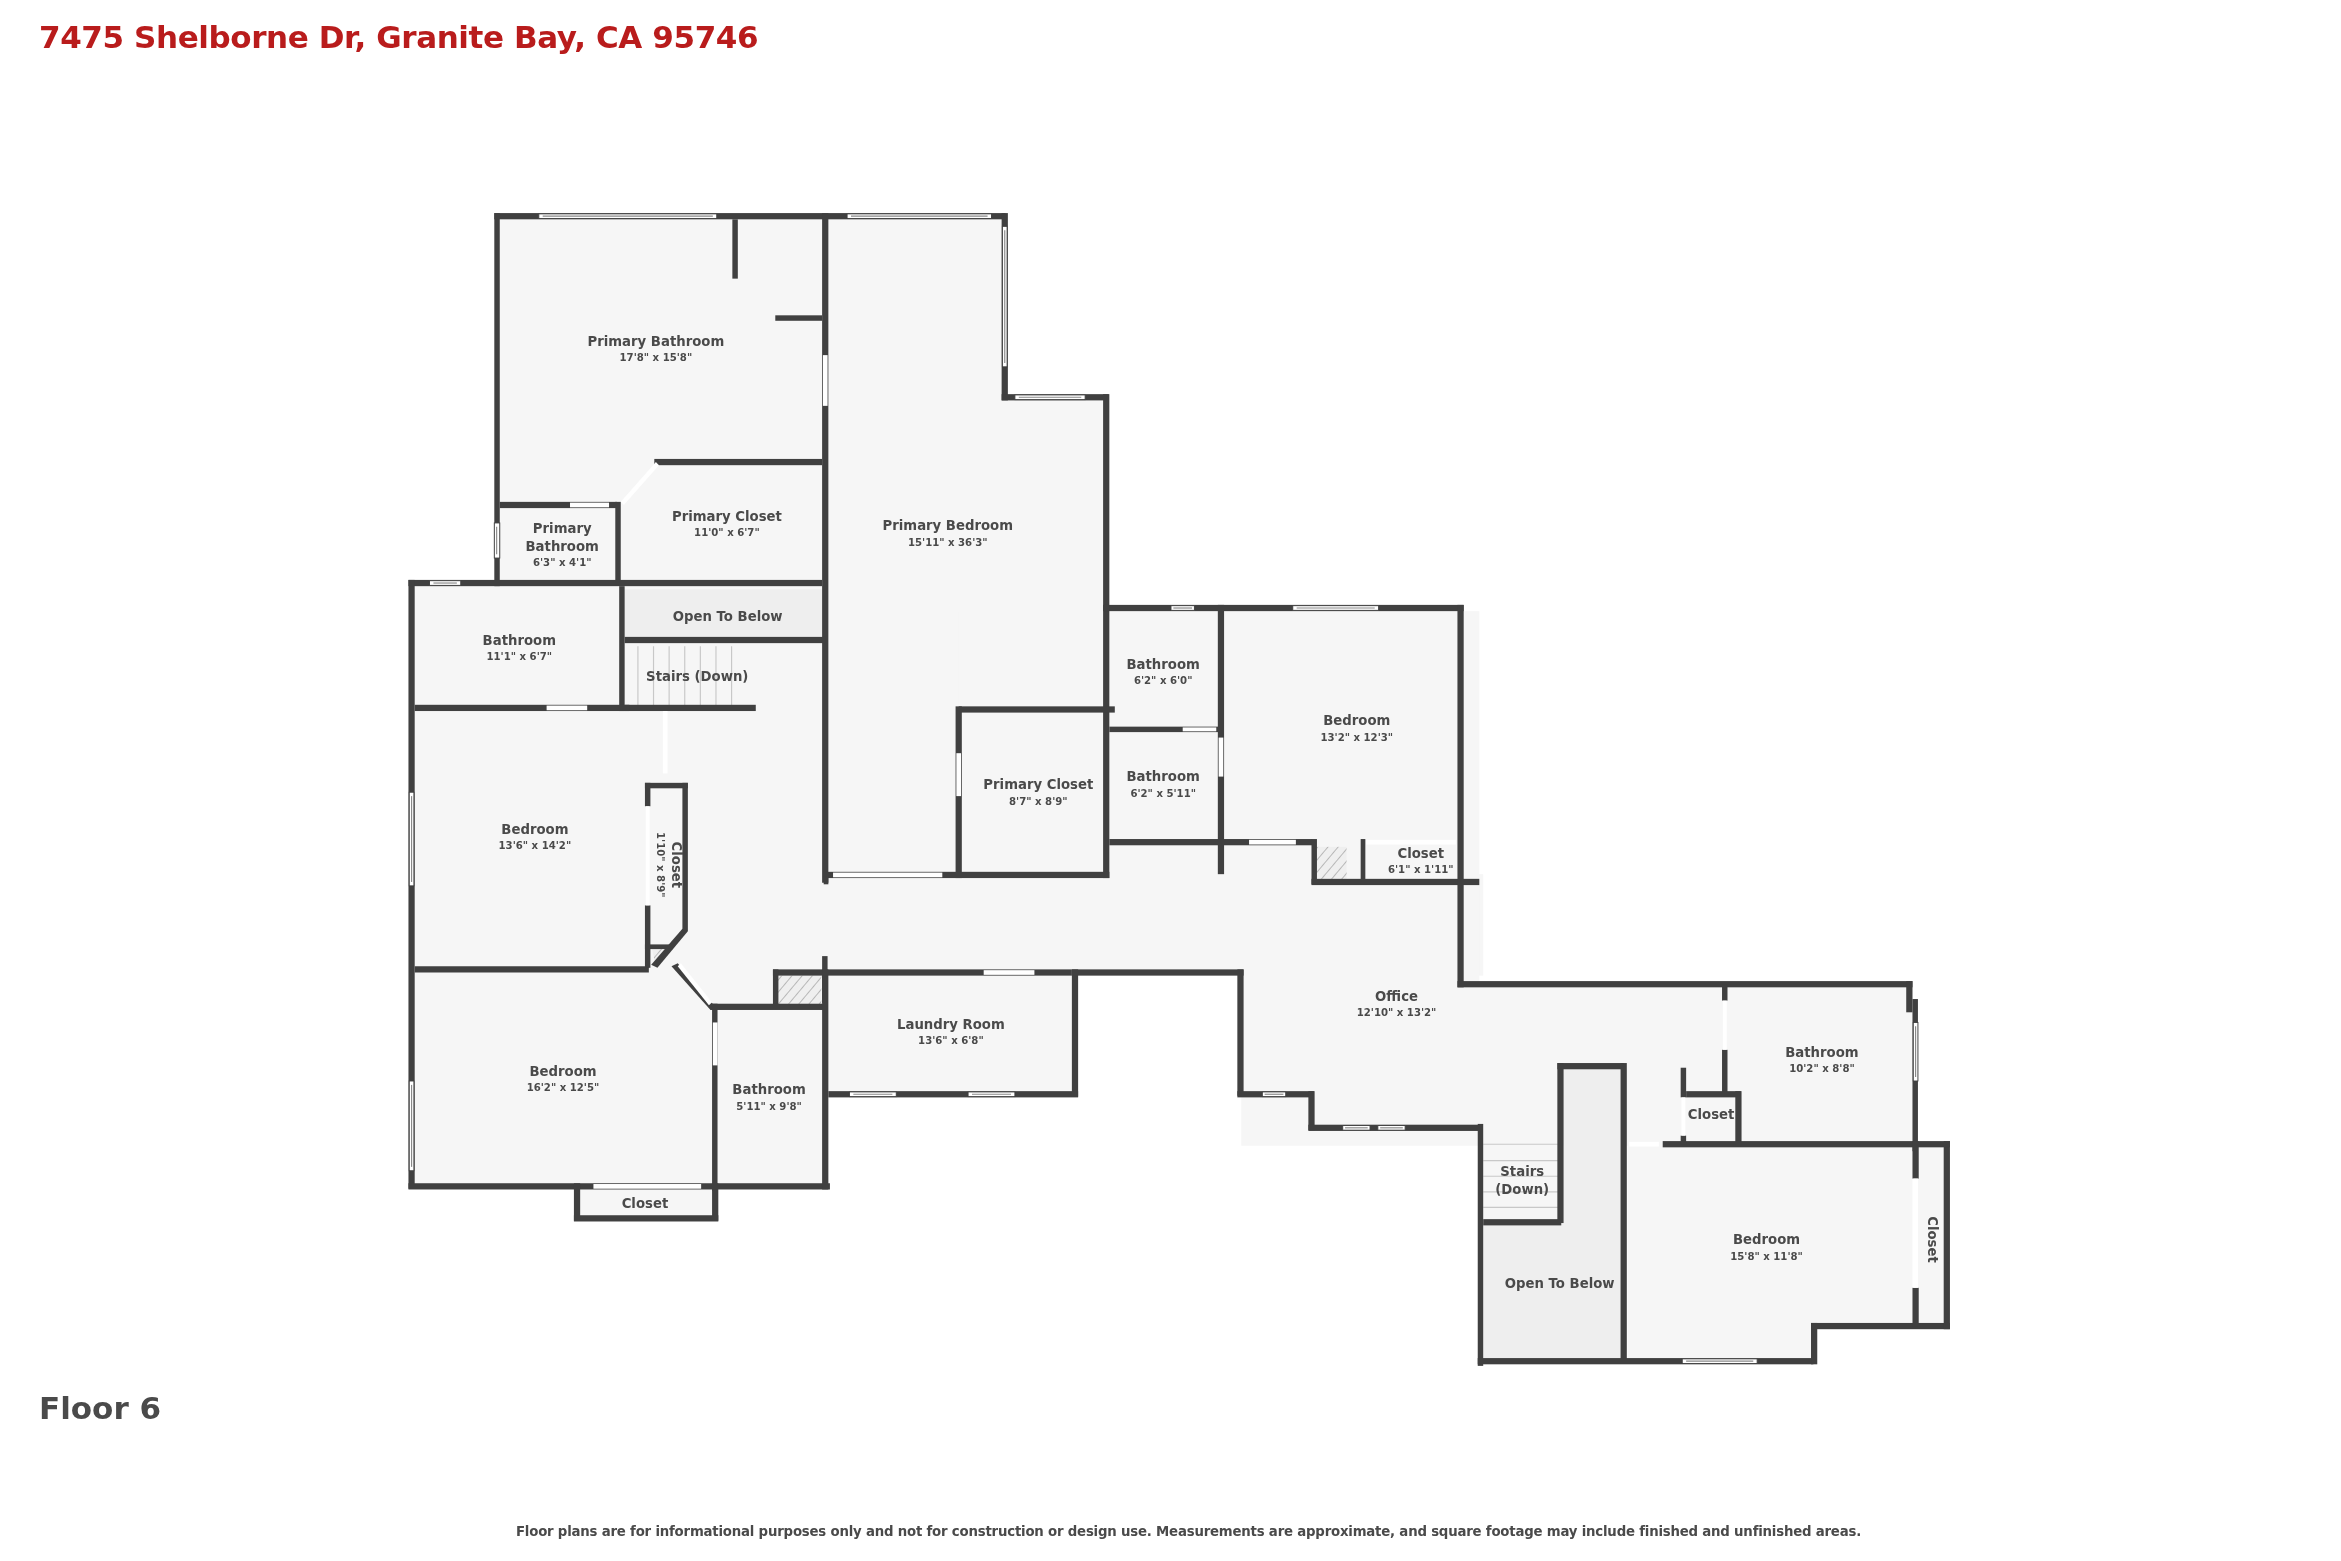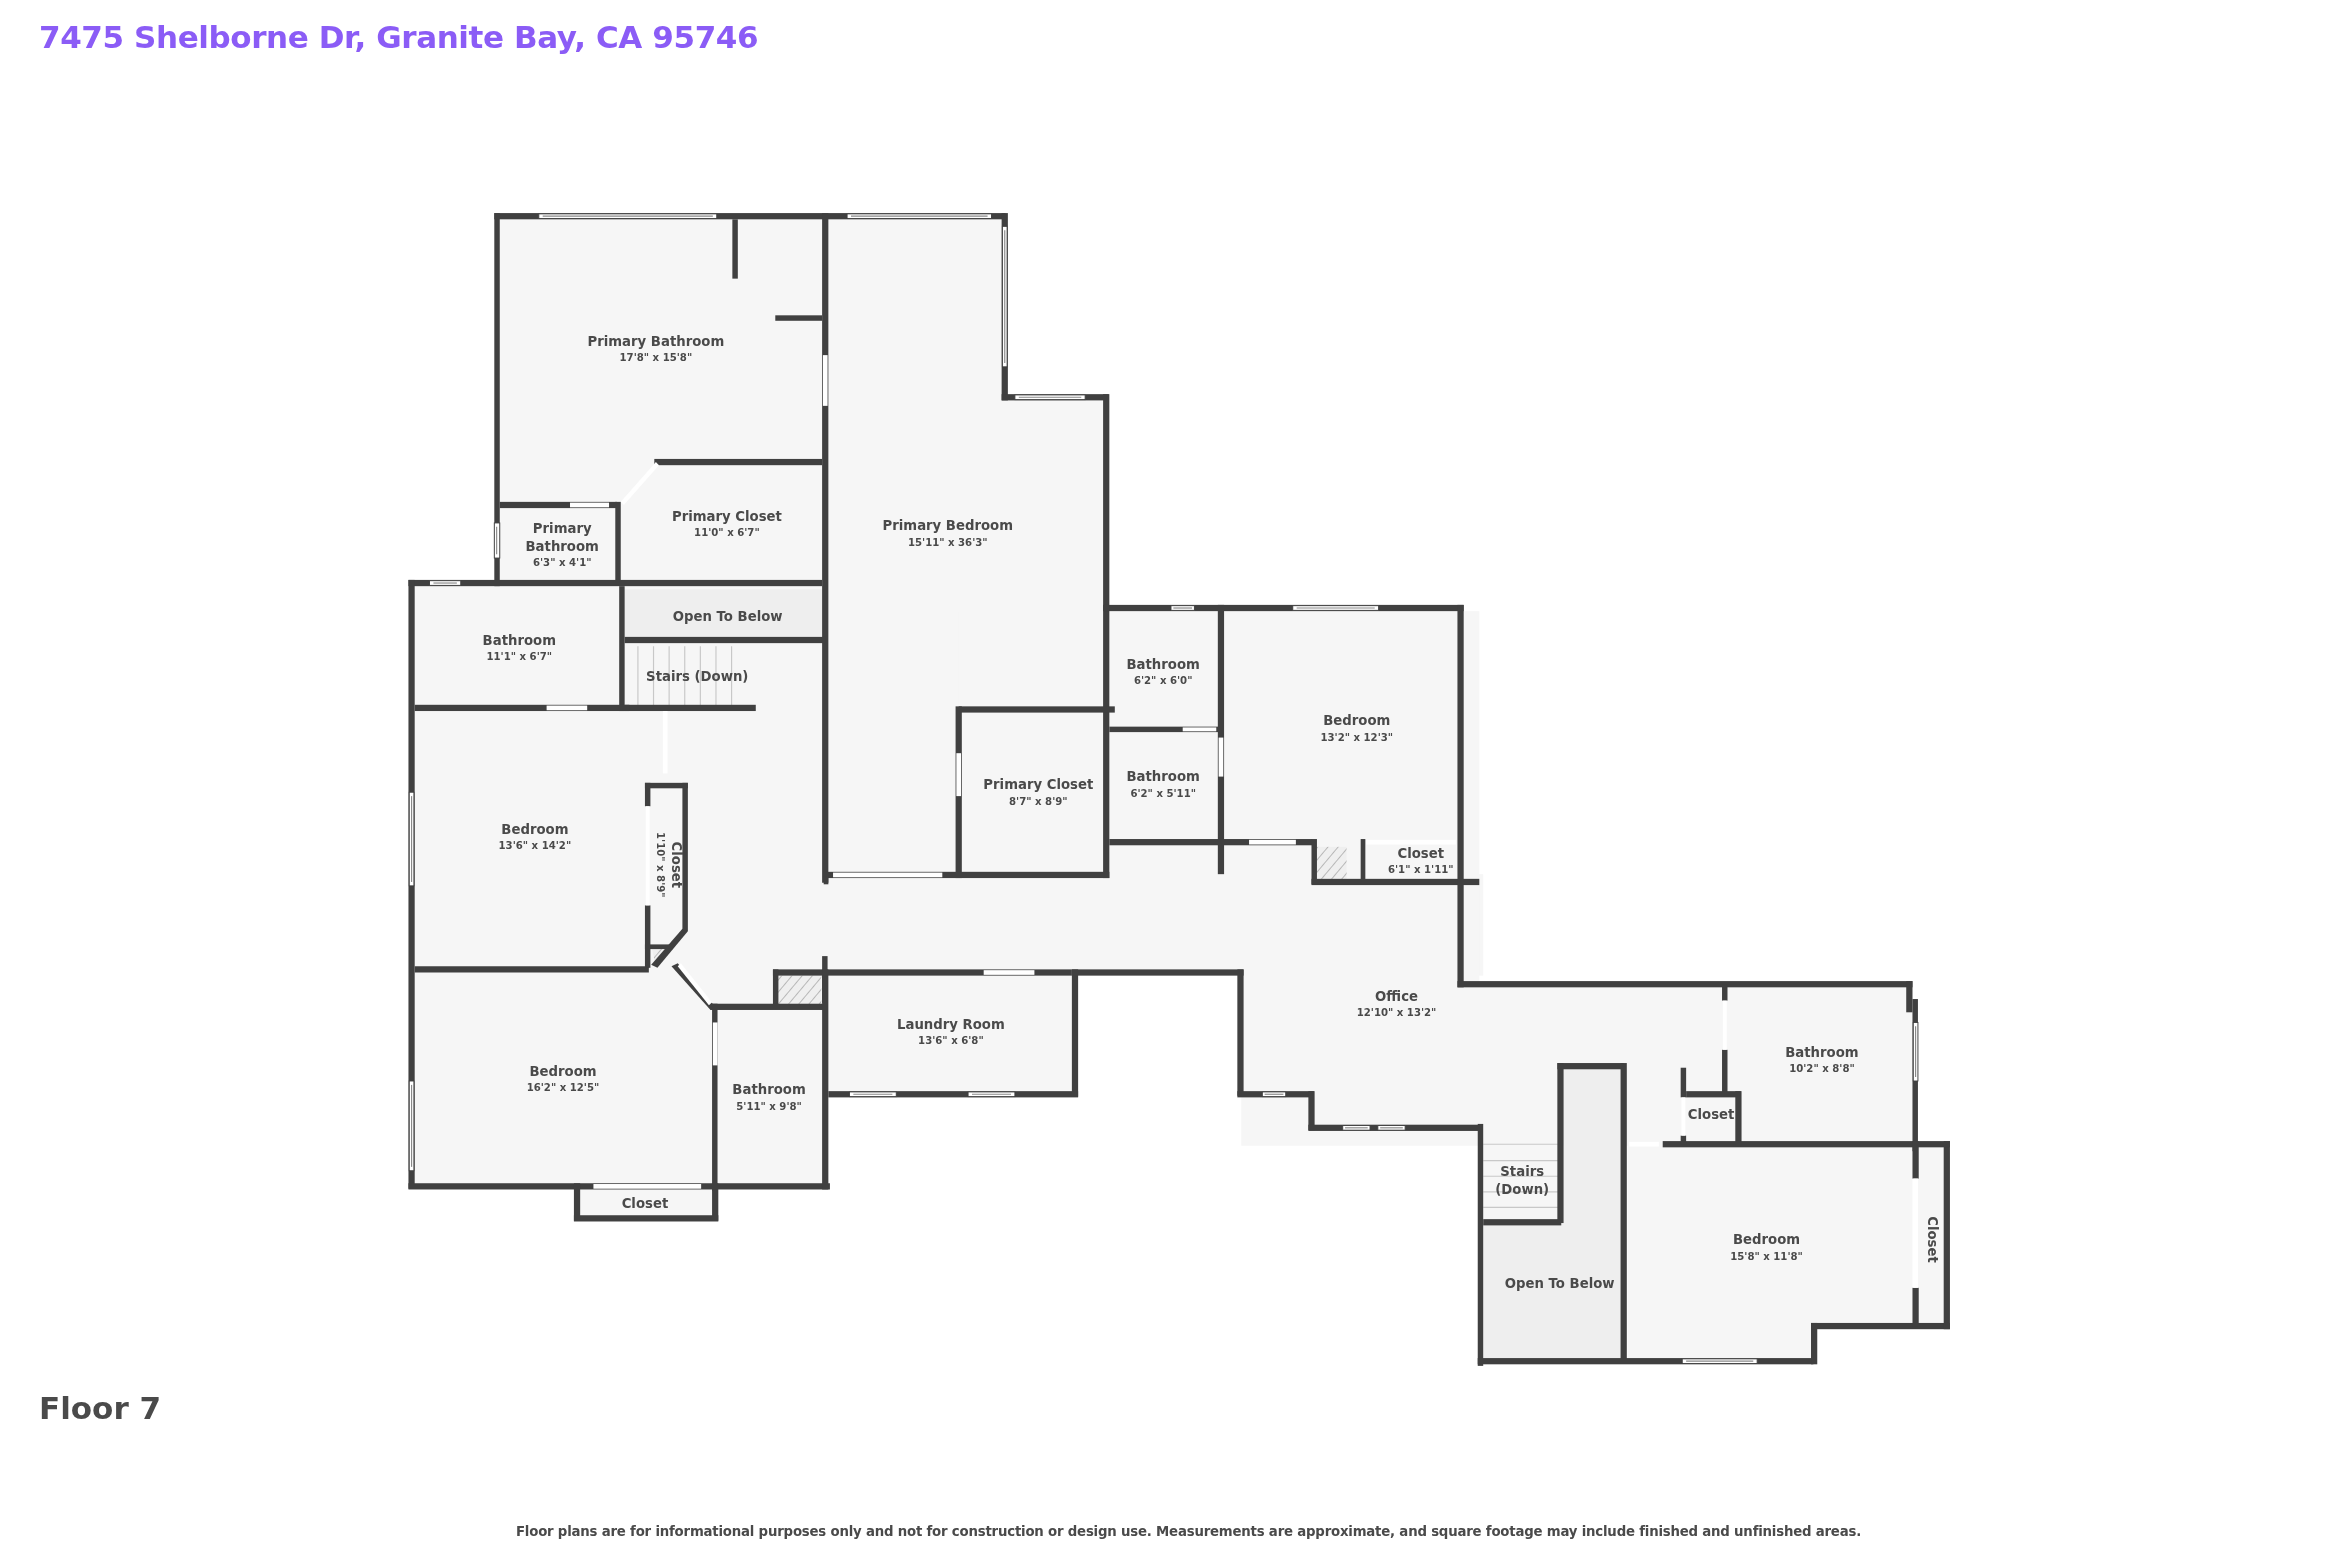--- a/index.html
+++ b/index.html
@@ -1,39 +1,39 @@
 <!DOCTYPE html>
 <html style="font-size:12.5px"><head>
 <meta charset="utf-8">
 <style>
   html, body { margin: 0; padding: 0; background: #ffffff; }
   body { width: 2342px; height: 1561px; position: relative; overflow: hidden;
          font-family: "DejaVu Sans", "Liberation Sans", sans-serif; color: #4a4a4a; }
   .address { position: absolute; left: 39px; top: 19px; font-size: 31px; font-weight: bold;
-             color: #8b5cf6; letter-spacing: -0.4px; white-space: nowrap; }
+             color: #b91c1c; letter-spacing: -0.4px; white-space: nowrap; }
   .floor-label { position: absolute; left: 39px; top: 1390px; font-size: 31px; font-weight: bold;
                  color: #4a4a4a; white-space: nowrap; }
   .disclaimer { position: absolute; left: 0; width: 2377px; top: 1524px; text-align: center;
                 font-size: 13.3px; font-weight: bold; color: #4a4a4a; white-space: nowrap; letter-spacing: -0.2px; }
   svg.plan { position: absolute; left: 0; top: 0; }
   .room-fill { fill: #f6f6f6; }
   .otb-fill { fill: #eeeeee; }
   .wall { fill: #404040; }
   .win { fill: #ffffff; stroke: #404040; stroke-width: 1.2; }
   .winline { stroke: #8a8a8a; stroke-width: 1.5; }
   .door { fill: #ffffff; }
   .stairline { stroke: #c8c8c8; stroke-width: 1.5; }
   .rname { font-family: "DejaVu Sans", "Liberation Sans", sans-serif; font-weight: bold; font-size: 17px; fill: #4a4a4a; text-anchor: middle; }
   .rdim  { font-family: "DejaVu Sans", "Liberation Sans", sans-serif; font-weight: bold; font-size: 13px; fill: #4a4a4a; text-anchor: middle; }
 </style>
 </head>
 <body>
 
 <div class="address">7475 Shelborne Dr, Granite Bay, CA 95746</div>
-<div class="floor-label">Floor 7</div>
+<div class="floor-label">Floor 6</div>
 <div class="disclaimer">Floor plans are for informational purposes only and not for construction or design use. Measurements are approximate, and square footage may include finished and unfinished areas.</div>
 
 <svg class="plan" width="2342" height="1561" viewBox="0 0 3000 2000" xmlns="http://www.w3.org/2000/svg">
   <defs>
     <pattern id="hatch" width="10" height="10" patternUnits="userSpaceOnUse" patternTransform="rotate(40)">
       <rect width="10" height="10" fill="#efefef"></rect>
       <line x1="0" y1="0" x2="0" y2="10" stroke="#8a8a8a" stroke-width="1.4"></line>
     </pattern>
   </defs>
 

